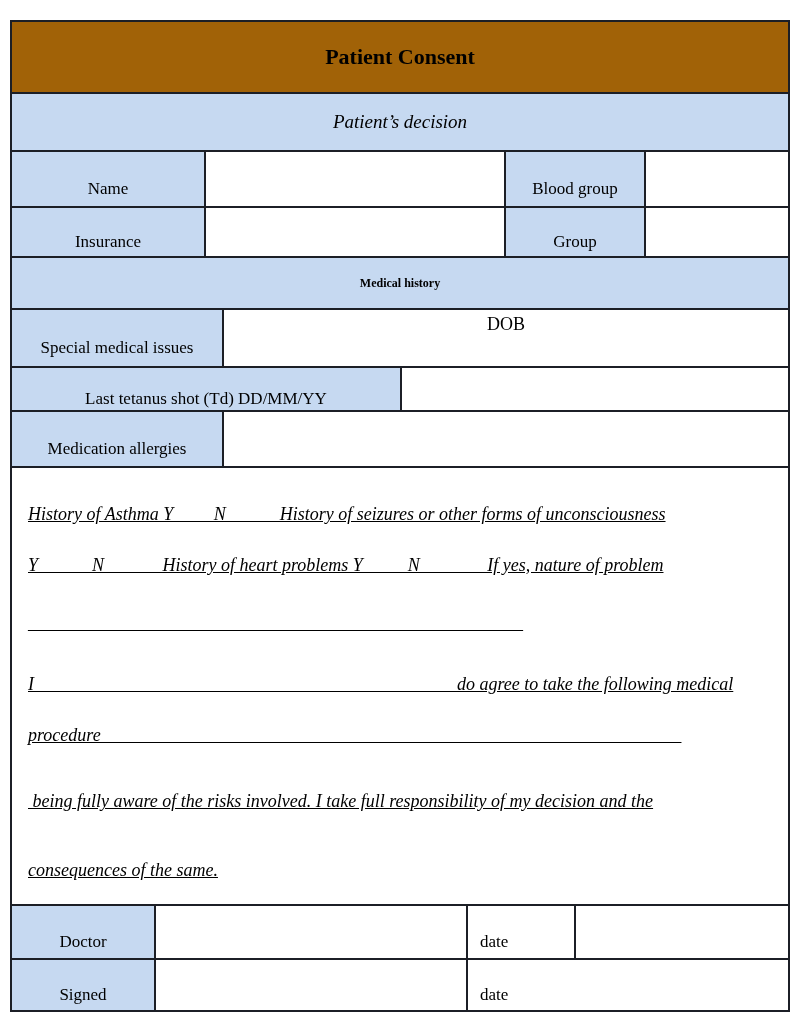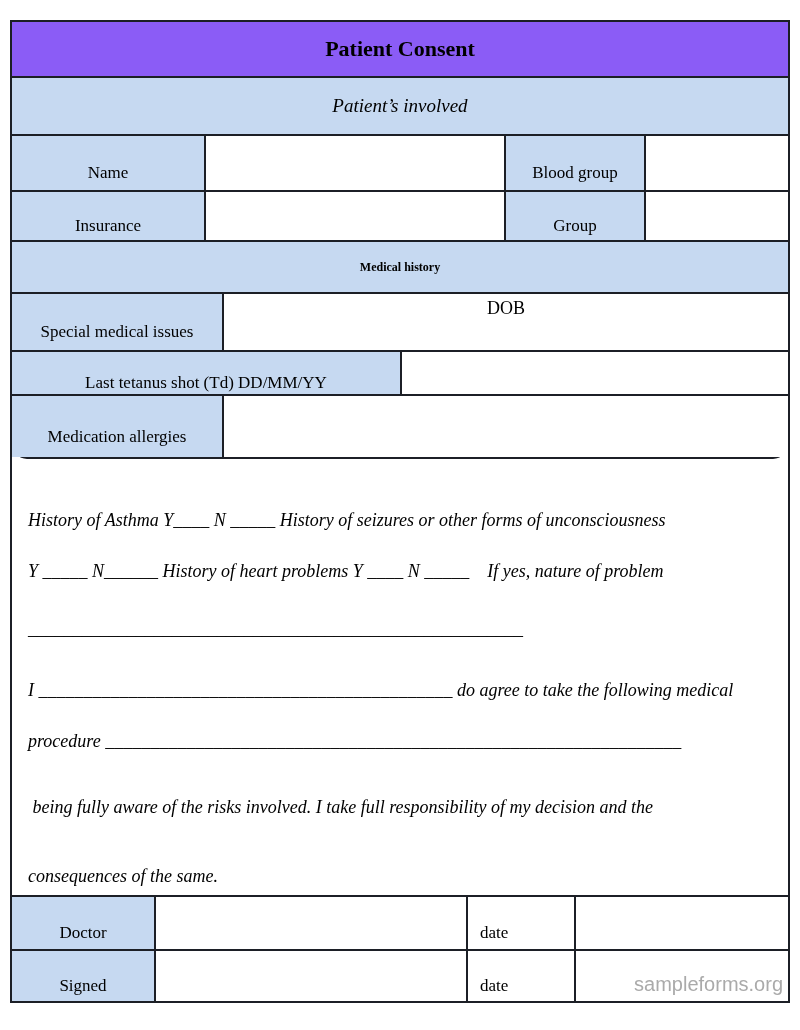--- a/index.html
+++ b/index.html
@@ -25,33 +25,33 @@
     padding-top: 20px;
   }
   .cell:last-child { border-right: none; }
   .label-cell { background: #c6d9f1; }
   .value-cell { background: #ffffff; }
   .band {
     display: flex; align-items: center; justify-content: center;
     background: #c6d9f1;
   }
   .header-band {
-    height: 56px;
-    background: #8b5cf6;
+    height: 72px;
+    background: #a16207;
     font-weight: bold;
     font-size: 22px;
   }
   .details-band { height: 58px; font-style: italic; font-size: 19px; }
   .history-band { height: 52px; font-weight: bold; font-size: 12px; }
 
   .r-name  { height: 56px; }
   .r-ins   { height: 50px; }
   .r-dob   { height: 58px; }
   .r-tet   { height: 44px; }
-  .r-med   { height: 63px; border-radius: 15px; }
+  .r-med   { height: 56px; }
   .r-sign  { height: 54px; }
   .r-sign2 { height: 50px; }
 
   .w-label1 { width: 194px; flex: none; }
   .w-value1 { width: 300px; flex: none; }
   .w-label2 { width: 140px; flex: none; }
   .w-rest   { flex: 1; }
   .w-label-wide  { width: 212px; flex: none; }
   .w-label-tet   { width: 390px; flex: none; }
   .w-sig-label   { width: 144px; flex: none; }
@@ -62,22 +62,23 @@
     align-items: flex-start; justify-content: center;
     padding-top: 4px; font-size: 18px;
   }
   .date-cell {
     justify-content: flex-start;
     padding-left: 12px; font-size: 17px;
   }
   .consent-area {
     height: 438px;
     background: #ffffff;
-    padding: 15px 16px;
+    padding: 0 16px;
     overflow: hidden;
+    text-decoration: underline;
   }
   .consent-area p {
     font-style: italic;
     font-size: 18px;
     line-height: 1.15;
     white-space: pre;
   }
   .c1 { margin-top: 36px; }
   .c2 { margin-top: 30px; }
   .c3 { margin-top: 38px; }
@@ -99,21 +100,21 @@
 </head>
 <body>
 
 <div class="form-table">
 
   <div class="row band header-band">
     <span>Patient Consent</span>
   </div>
 
   <div class="row band details-band">
-    <span>Patient’s involved</span>
+    <span>Patient’s decision</span>
   </div>
 
   <div class="row r-name">
     <div class="cell label-cell w-label1">Name</div>
     <div class="cell value-cell w-value1"></div>
     <div class="cell label-cell w-label2">Blood group</div>
     <div class="cell value-cell w-rest"></div>
   </div>
 
   <div class="row r-ins">
@@ -156,18 +157,15 @@
     <div class="cell label-cell w-sig-label">Doctor</div>
     <div class="cell value-cell w-sig-value"></div>
     <div class="cell value-cell w-date date-cell">date</div>
     <div class="cell value-cell w-rest"></div>
   </div>
 
   <div class="row r-sign2">
     <div class="cell label-cell w-sig-label">Signed</div>
     <div class="cell value-cell w-sig-value"></div>
     <div class="cell value-cell w-date date-cell">date</div>
-    <div class="cell value-cell w-rest sig-last-cell">
-      <span class="watermark">sampleforms.org</span>
-    </div>
   </div>
 
 </div>
 
 </body></html>

